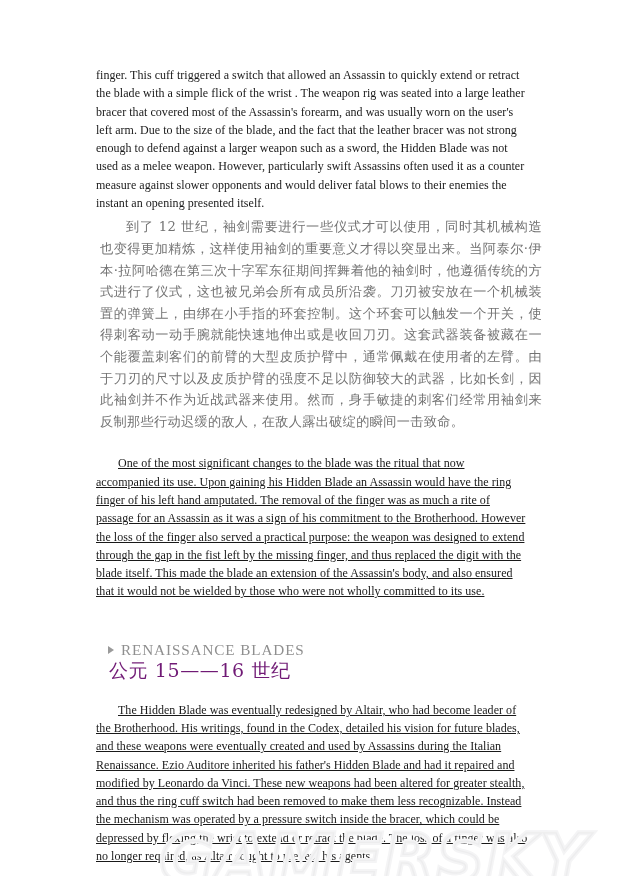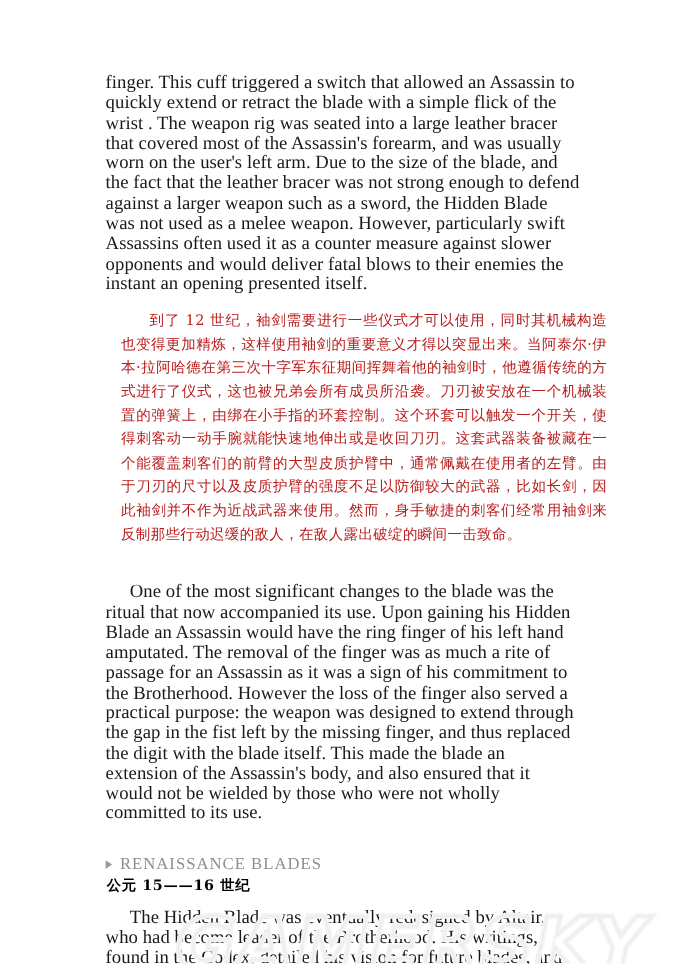--- a/index.html
+++ b/index.html
@@ -29,52 +29,53 @@
   #content {
     position: absolute;
     left: 96px;
     top: 66px;
     width: 442px;
   }
 
   
   .en-para {
     font-family: "Liberation Serif", "DejaVu Serif", serif;
-    font-size: 17px;
+    font-size: 12px;
     line-height: 18.3px;
     color: #191919;
     text-align: left;
     margin: 0;
     width: 432px;
     letter-spacing: 0.04px;
   }
   .en-para.indent {
     text-indent: 22px;
+    text-decoration: underline;
   }
 
   
   .zh-para {
     font-family: "DejaVu Serif", "Liberation Serif", serif;
     font-size: 13.2px;
     line-height: 21.6px;
-    color: #b91c1c;
-    margin: 14px;
+    color: #737373;
+    margin: 4px;
     width: 442px;
     text-align: justify;
     text-indent: 26px;
     letter-spacing: 0.3px;
   }
 
   .gap-line { height: 18px; }
   .gap-line-sm { height: 9px; }
   .gap-line-lg { height: 26px; }
 
   
   .section-head {
-    margin: 0;
+    margin: 12px;
     width: 442px;
   }
   .head-row {
     display: flex;
     align-items: center;
     gap: 7px;
   }
   .bullet-tri {
     width: 0;
     height: 0;
@@ -103,26 +104,25 @@
   .head-date-en {
     font-family: "Liberation Serif", "DejaVu Serif", serif;
     font-size: 14px;
     line-height: 19px;
     color: #8d8d8d;
     letter-spacing: 0.25px;
     padding-left: 1px;
   }
   .head-date-zh {
     font-family: "DejaVu Serif", "Liberation Serif", serif;
-    font-size: 13px;
+    font-size: 19px;
     line-height: 20px;
-    color: #000000;
+    color: #701a75;
     letter-spacing: 0.6px;
     padding-left: 1px;
-    font-weight: bold;
   }
 
   
   #watermark {
     position: absolute;
     left: 0;
     top: 819px;
     width: 620px;
     height: 80px;
     pointer-events: none;

